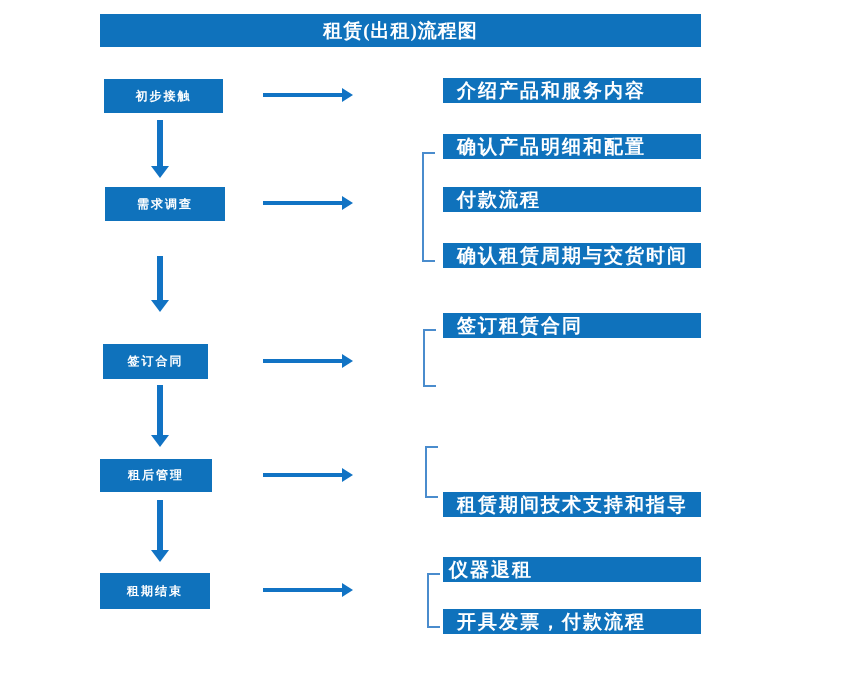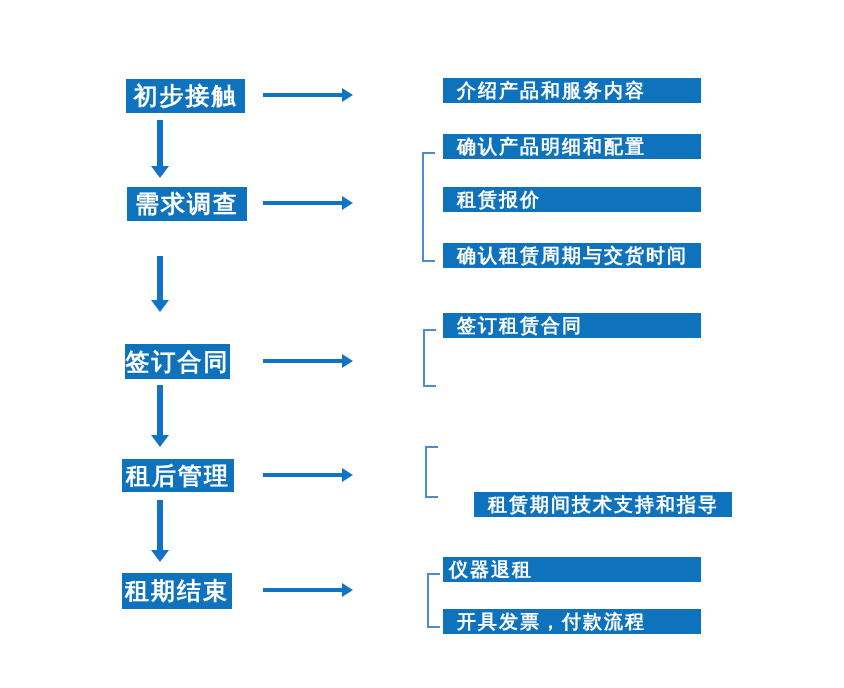--- a/index.html
+++ b/index.html
@@ -21,23 +21,22 @@
     white-space:nowrap;
   }
   .title{
     left:100px;top:14px;width:601px;height:33px;
     justify-content:center;
     font-size:19px;
     letter-spacing:1px;
   }
   .lbox{
     justify-content:center;
-    font-size:24px;
+    font-size:12px;
     letter-spacing:2px;
-    margin-left:22px;
   }
   .rbox{
     left:443px;width:258px;height:25px;
     justify-content:flex-start;
     padding-left:14px;
     font-size:19px;
     letter-spacing:2px;
   }
   
   .harrow{position:absolute;left:263px;width:90px;height:14px;}
@@ -66,33 +65,34 @@
     border-top:2px solid #4a8ccd;
     border-bottom:2px solid #4a8ccd;
     background:transparent;
   }
 </style>
 </head>
 <body>
 
 <div class="canvas">
 
+  <div class="box title">租赁(出租)流程图</div>
 
   <div class="box lbox" style="left:104px;top:79px;width:119px;height:34px;">初步接触</div>
   <div class="box lbox" style="left:105px;top:187px;width:120px;height:34px;">需求调查</div>
   <div class="box lbox" style="left:103px;top:344px;width:105px;height:35px;">签订合同</div>
   <div class="box lbox" style="left:100px;top:459px;width:112px;height:33px;">租后管理</div>
   <div class="box lbox" style="left:100px;top:573px;width:110px;height:36px;">租期结束</div>
 
   <div class="box rbox" style="top:78px;">介绍产品和服务内容</div>
   <div class="box rbox" style="top:134px;">确认产品明细和配置</div>
-  <div class="box rbox" style="top:187px;">租赁报价</div>
+  <div class="box rbox" style="top:187px;">付款流程</div>
   <div class="box rbox" style="top:243px;">确认租赁周期与交货时间</div>
   <div class="box rbox" style="top:313px;">签订租赁合同</div>
-  <div class="box rbox" style="top:492px;margin-left:31px;">租赁期间技术支持和指导</div>
+  <div class="box rbox" style="top:492px;">租赁期间技术支持和指导</div>
   <div class="box rbox" style="top:557px;padding-left:6px;">仪器退租</div>
   <div class="box rbox" style="top:609px;">开具发票，付款流程</div>
 
   <div class="harrow" style="top:88px;">
       <div class="shaft"></div>
       <div class="head"></div>
     </div>
   <div class="harrow" style="top:196px;">
       <div class="shaft"></div>
       <div class="head"></div>

